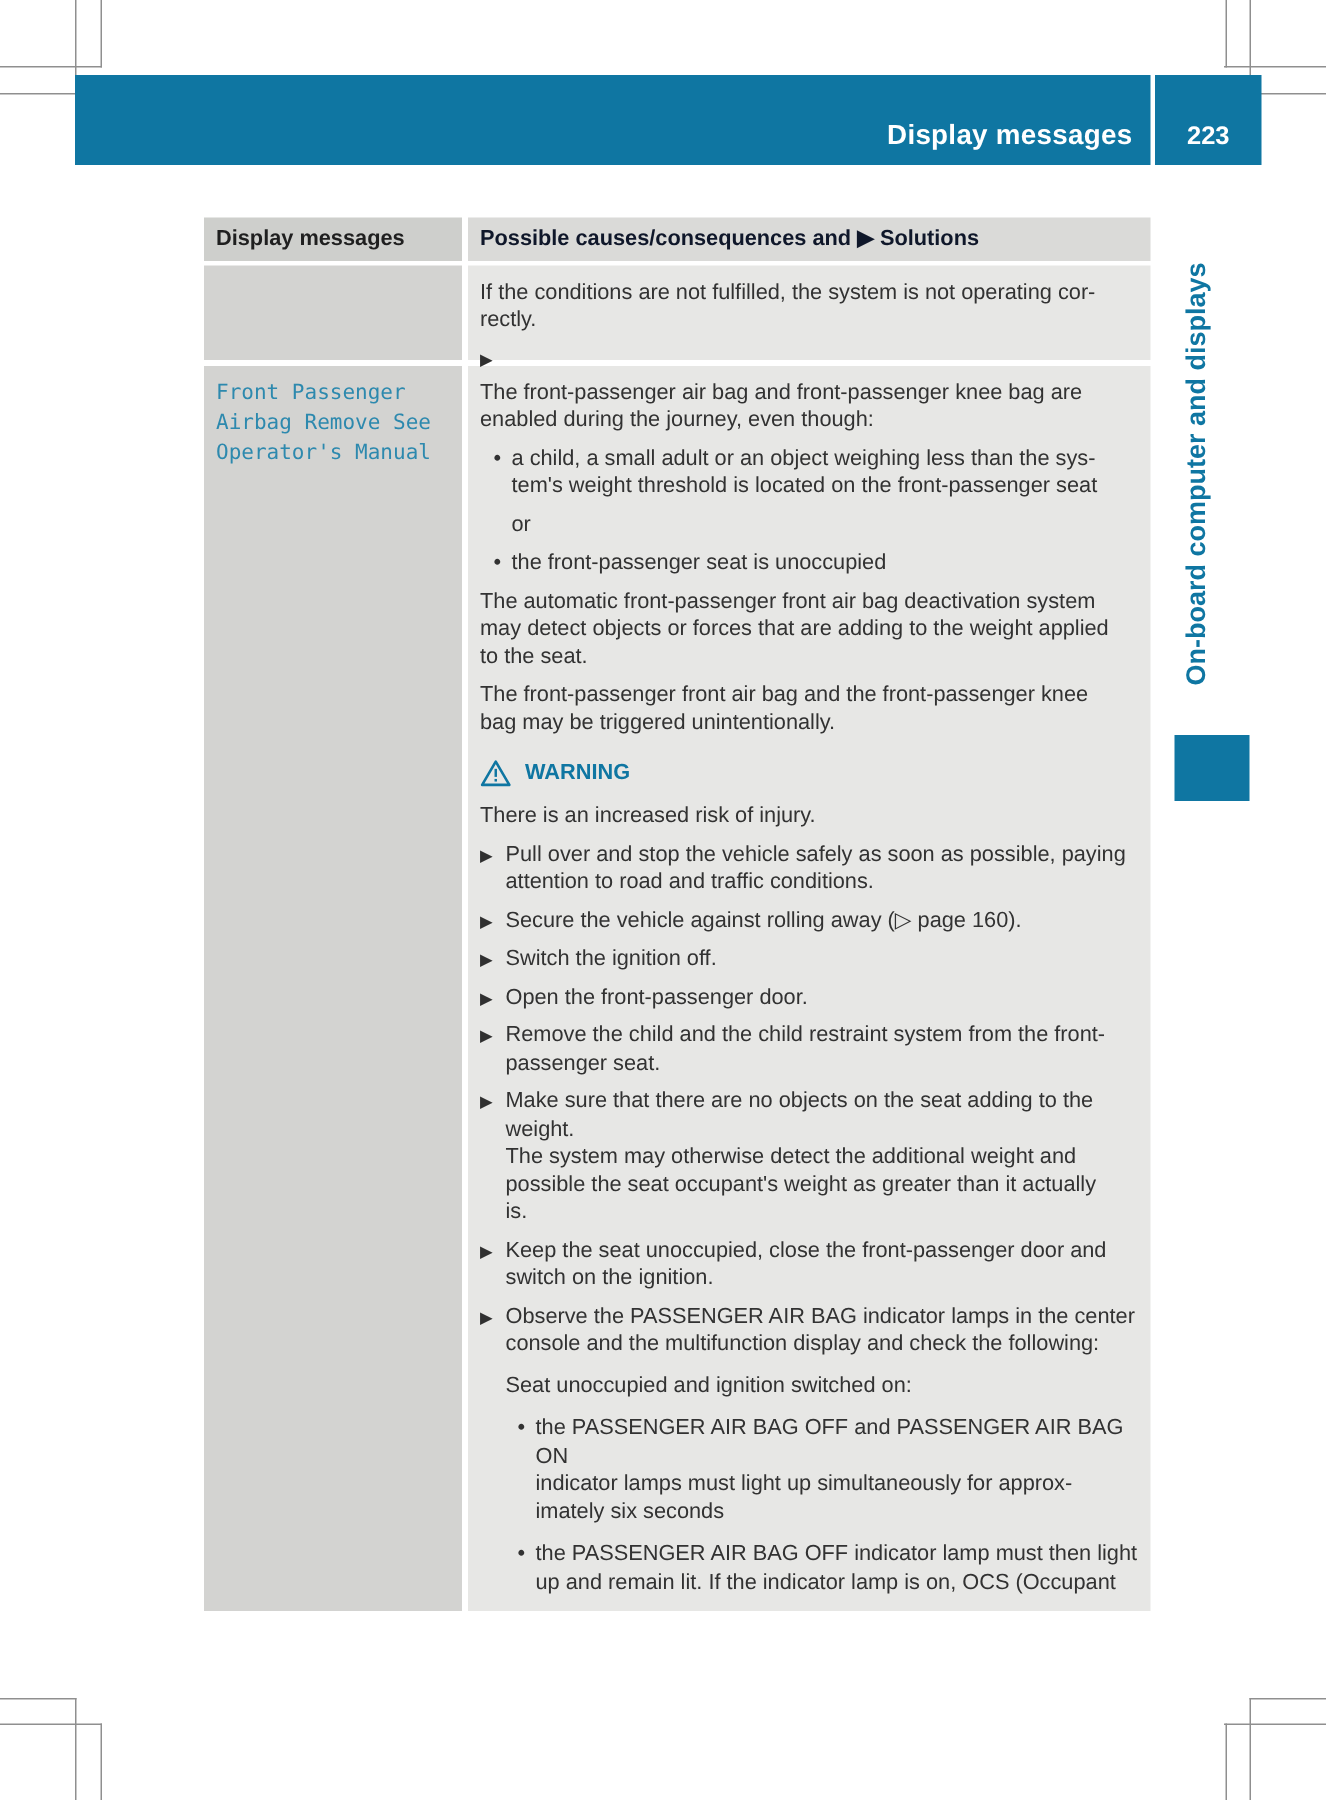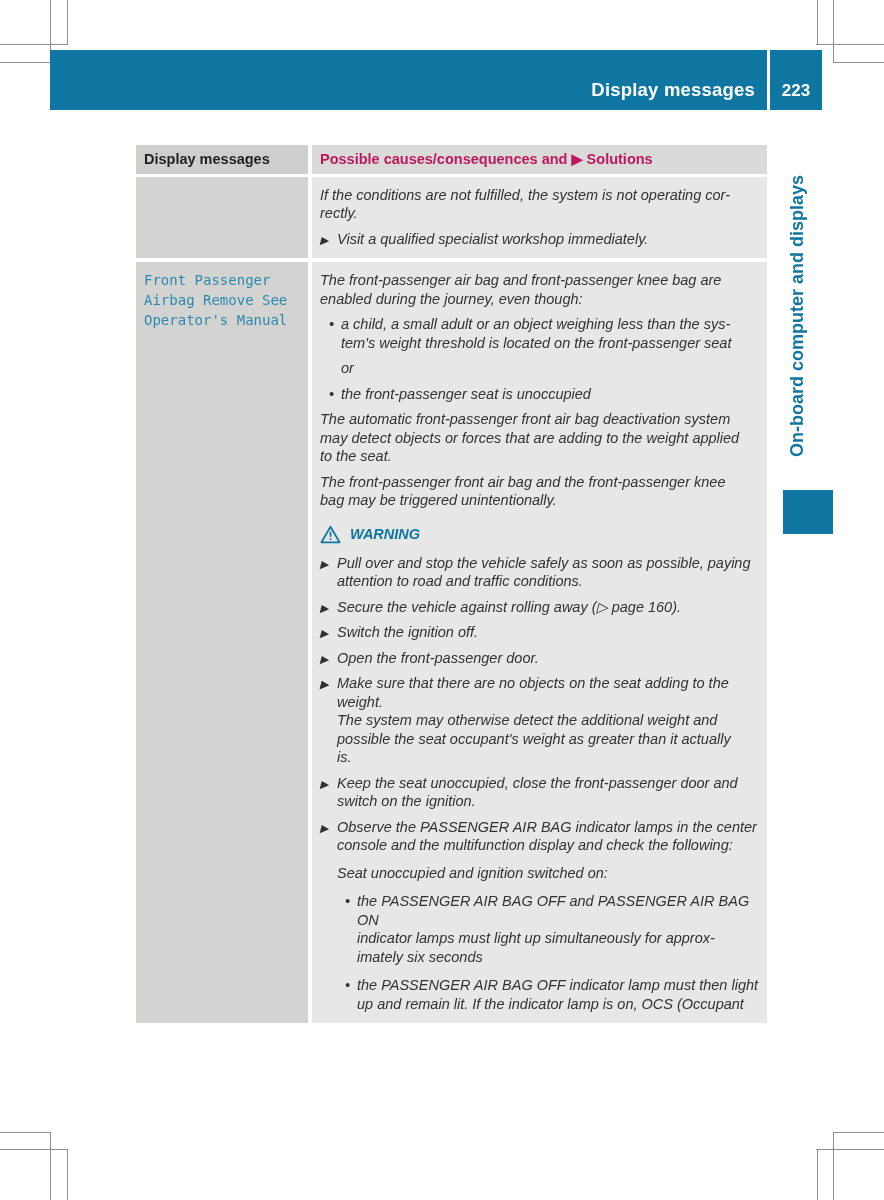--- a/index.html
+++ b/index.html
@@ -9,21 +9,21 @@
 
   
   .crop{position:absolute;background:#8f8f8f;}
   .crop.v{width:1px;} .crop.h{height:1px;}
 
   
   .header-bar{position:absolute;left:50px;top:50px;width:717px;height:60px;
               background:var(--accent,#0f76a2);display:flex;justify-content:flex-end;
               align-items:flex-end;padding:0 12px 9px 0;}
   .header-title{color:#ffffff;font-size:18.5px;font-weight:bold;letter-spacing:.2px;}
-  .page-num-box{position:absolute;left:770px;top:50px;width:52px;height:60px;
+  .page-num-box{position:absolute;left:770px;top:50px;width:71px;height:60px;
                 background:var(--accent,#0f76a2);display:flex;justify-content:center;
                 align-items:flex-end;padding-bottom:9px;}
   .page-num{color:#fff;font-size:17px;font-weight:bold;}
 
   
   .side-label{position:absolute;left:630px;top:301px;width:334px;height:30px;
               transform:rotate(-90deg);color:var(--accent,#0f76a2);
               font-size:18px;font-weight:bold;text-align:center;line-height:30px;}
   .side-tab{position:absolute;left:783px;top:490px;width:50px;height:44px;
             background:var(--accent,#0f76a2);}
@@ -31,26 +31,26 @@
   
   .dtable{position:absolute;left:136px;top:145px;width:631px;}
   .trow{display:flex;column-gap:4px;margin-bottom:4px;}
   .thead-row{margin-bottom:3px;}
   .cell{font-size:14.5px;line-height:18.5px;}
   .cell-left{flex:0 0 172px;background:var(--col-left-bg,#d3d3d1);padding:8px 8px;}
   .cell-right{flex:1;background:var(--col-right-bg,#e7e7e5);padding:9px 8px 10px 8px;}
   .th-left{flex:0 0 172px;background:var(--header-left-bg,#cecfcc);padding:5px 8px;
            font-weight:bold;color:#1f1f1f;}
   .th-right{flex:1;background:var(--header-right-bg,#dadad8);padding:5px 8px;
-            font-weight:bold;color:#be185d;}
+            font-weight:bold;color:#0f172a;}
 
   .msg-line{font-family:"DejaVu Sans Mono",monospace;font-size:14px;line-height:20px;
             color:var(--message-text,#2d89ae);white-space:nowrap;}
 
-  .item{margin-top:7px;white-space:pre-line;font-style:italic;}
+  .item{margin-top:7px;white-space:pre-line;}
   .item:first-child{margin-top:0;}
   .sol{position:relative;padding-left:17px;}
   .sol-marker{position:absolute;left:0;top:1px;font-size:11px;color:#303030;white-space:normal;}
   .sol-cont{white-space:pre-line;}
   .bul{position:relative;padding-left:21px;}
   .bul .bul-marker{position:absolute;left:9px;top:0;white-space:normal;}
   .bul-cont{padding-left:21px;}
   .subbul{position:relative;padding-left:37px;margin-top:10px;}
   .subbul .bul-marker{position:absolute;left:25px;top:0;white-space:normal;}
   .subhead{padding-left:17px;margin-top:9px;}
@@ -94,21 +94,21 @@
     <div class="trow thead-row">
       <div class="cell th-left">Display messages</div>
       <div class="cell th-right">Possible causes/consequences and ▶ Solutions</div>
     </div>
     <div>
         <div class="trow">
           <div class="cell cell-left"></div>
           <div class="cell cell-right">
             <div class="item para">If the conditions are not fulfilled, the system is not operating cor-
 rectly.</div>
-            <div class="item sol"><span class="sol-marker">▶</span><span>Visit a qualified specialist workshop immediately.</span></div>
+            <div class="item sol"><span class="sol-marker">▶</span></div>
           </div>
         </div>
         <div class="trow">
           <div class="cell cell-left">
             <div class="msg-line">Front Passenger</div>
             <div class="msg-line">Airbag Remove See</div>
             <div class="msg-line">Operator's Manual</div>
           </div>
           <div class="cell cell-right">
             <div class="item para">The front-passenger air bag and front-passenger knee bag are
@@ -125,26 +125,28 @@
             <div class="item warn">
               <span class="warn-icon">
                 <svg width="21" height="19" viewBox="0 0 24 22">
                   <path d="M12 2 L22.5 20 H1.5 Z" fill="none" stroke="var(--accent,#0f76a2)" stroke-width="2" stroke-linejoin="round"></path>
                   <rect x="11.05" y="7.6" width="1.9" height="6.2" fill="var(--accent,#0f76a2)"></rect>
                   <rect x="11.05" y="15.4" width="1.9" height="2" fill="var(--accent,#0f76a2)"></rect>
                 </svg>
               </span>
               <span class="warn-label">WARNING</span>
             </div>
+            <div class="item para">There is an increased risk of injury.</div>
             <div class="item sol"><span class="sol-marker">▶</span><span>Pull over and stop the vehicle safely as soon as possible, paying
 attention to road and traffic conditions.</span></div>
             <div class="item sol"><span class="sol-marker">▶</span><span>Secure the vehicle against rolling away (▷ page 160).</span></div>
             <div class="item sol"><span class="sol-marker">▶</span><span>Switch the ignition off.</span></div>
             <div class="item sol"><span class="sol-marker">▶</span><span>Open the front-passenger door.</span></div>
-            <div class="item sol"><span class="sol-marker">▶</span></div>
+            <div class="item sol"><span class="sol-marker">▶</span><span>Remove the child and the child restraint system from the front-
+passenger seat.</span></div>
             <div class="item sol"><span class="sol-marker">▶</span><span>Make sure that there are no objects on the seat adding to the
 weight.</span><div class="sol-cont">The system may otherwise detect the additional weight and
 possible the seat occupant's weight as greater than it actually
 is.</div></div>
             <div class="item sol"><span class="sol-marker">▶</span><span>Keep the seat unoccupied, close the front-passenger door and
 switch on the ignition.</span></div>
             <div class="item sol"><span class="sol-marker">▶</span><span>Observe the PASSENGER AIR BAG indicator lamps in the center
 console and the multifunction display and check the following:</span></div>
             <div class="item subhead">Seat unoccupied and ignition switched on:</div>
             <div class="item subbul"><span class="bul-marker">•</span><span>the PASSENGER AIR BAG OFF and PASSENGER AIR BAG ON

